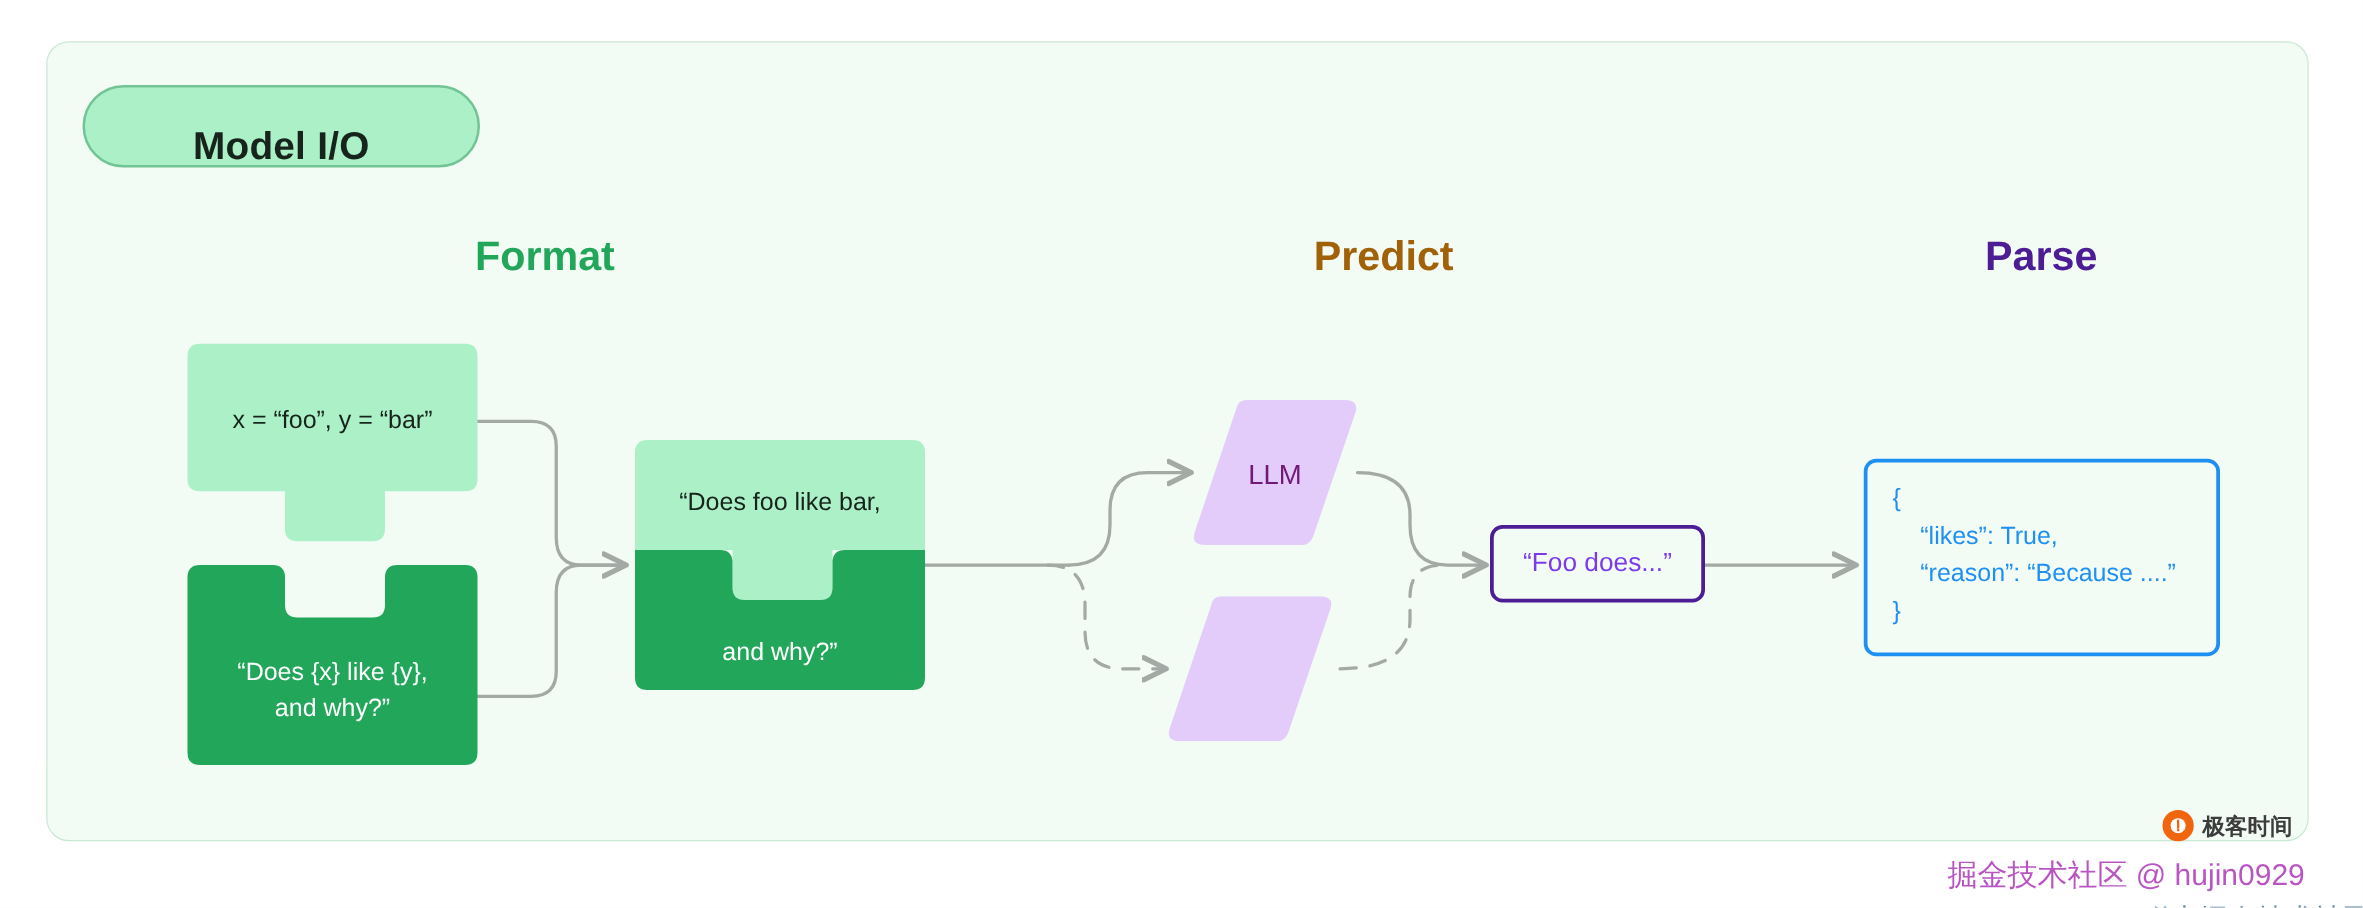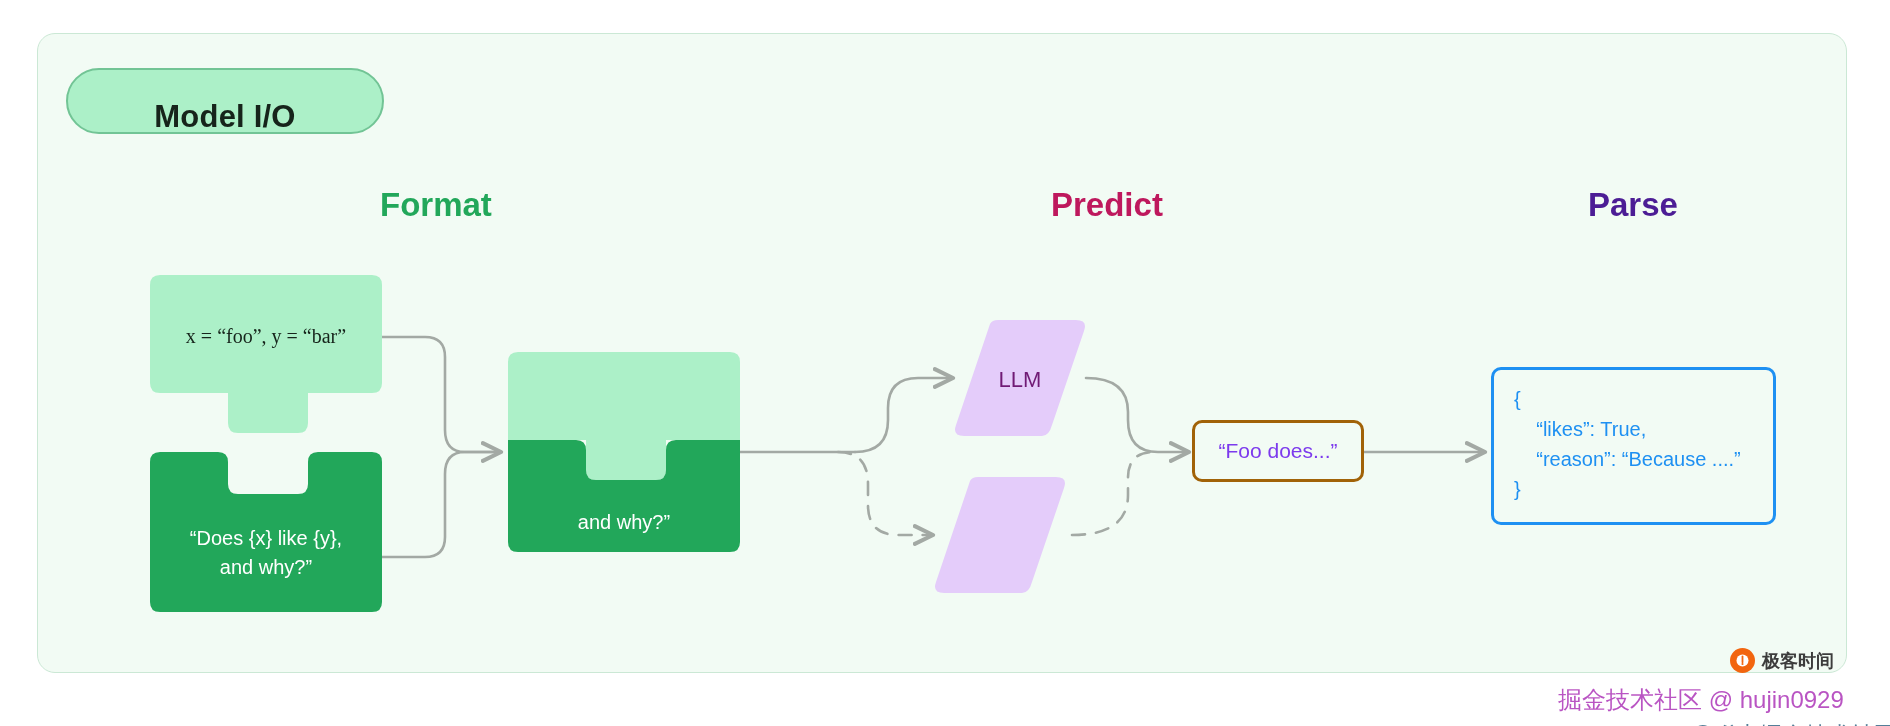--- a/index.html
+++ b/index.html
@@ -60,21 +60,21 @@
   }
 
   
   .heading {
     position: absolute;
     font-size: 33px;
     font-weight: bold;
     white-space: nowrap;
   }
   .heading.format  { left: 380px;  top: 186px; color: #22A75A; }
-  .heading.predict { left: 1051px; top: 186px; color: #be185d; }
+  .heading.predict { left: 1051px; top: 186px; color: #a16207; }
   .heading.parse   { left: 1588px; top: 186px; color: #4c1d95; }
 
   
   .puzzle-svg {
     position: absolute;
     overflow: visible;
   }
   .piece-text {
     position: absolute;
     text-align: center;
@@ -102,21 +102,21 @@
 
   
   .obox {
     position: absolute;
     box-sizing: border-box;
     background: transparent;
     display: flex;
     align-items: center;
   }
   .obox.purple {
-    border: 3px solid #a16207;
+    border: 3px solid #4c1d95;
     border-radius: 10px;
     justify-content: center;
   }
   .obox.purple .txt {
     font-size: 21px;
     color: #7C3AED;
   }
   .obox.blue {
     border: 3px solid #1E90F2;
     border-radius: 10px;
@@ -222,41 +222,42 @@
     <path d="M1072,535 Q1128,535 1128,495 L1128,478 Q1128,452 1154,452" fill="none" stroke="#A3A9A4" stroke-width="2.6" stroke-linecap="round" stroke-dasharray="13 11"></path>
 
     <path d="M1364,452 L1484,452" fill="none" stroke="#A3A9A4" stroke-width="2.6" stroke-linecap="round" marker-end="url(#arrowhead)"></path>
   </svg>
 
   <svg class="puzzle-svg" style="left:150px; top:275px; width:232px; height:165px;" viewBox="0 0 232 165">
     <path d="M10,0 H222 Q232,0 232,10 V108 Q232,118 222,118
              H158 V148 Q158,158 148,158 H88 Q78,158 78,148 V118
              H10 Q0,118 0,108 V10 Q0,0 10,0 Z" fill="#ACF0C8"></path>
   </svg>
-  <div class="piece-text light" style="left:150px; top:322px; width:232px;font-family:Liberation Serif, serif;">x = “foo”, y = “bar”</div>
+  <div class="piece-text light" style="left:150px; top:322px; width:232px;">x = “foo”, y = “bar”</div>
 
   <svg class="puzzle-svg" style="left:150px; top:452px; width:232px; height:160px;" viewBox="0 0 232 160">
     <path d="M10,0 H68 Q78,0 78,10 V32 Q78,42 88,42
              H148 Q158,42 158,32 V10 Q158,0 168,0
              H222 Q232,0 232,10 V150 Q232,160 222,160
              H10 Q0,160 0,150 V10 Q0,0 10,0 Z" fill="#22A75A"></path>
   </svg>
   <div class="piece-text dark" style="left:150px; top:524px; width:232px;">“Does {x} like {y},
 and why?”</div>
 
   <svg class="puzzle-svg" style="left:508px; top:352px; width:232px; height:200px;" viewBox="0 0 232 200">
 
     <path d="M10,0 H222 Q232,0 232,10 V88
              H158 V118 Q158,128 148,128 H88 Q78,128 78,118 V88
              H0 V10 Q0,0 10,0 Z" fill="#ACF0C8"></path>
 
     <path d="M0,88 H68 Q78,88 78,98 V118 Q78,128 88,128
              H148 Q158,128 158,118 V98 Q158,88 168,88
              H232 V190 Q232,200 222,200 H10 Q0,200 0,190 V88 Z" fill="#22A75A"></path>
   </svg>
+  <div class="piece-text light" style="left:500px; top:388px; width:248px;">“Does foo like bar,</div>
   <div class="piece-text dark" style="left:508px; top:508px; width:232px;">and why?”</div>
 
   <svg class="para" style="left:952px; top:320px; width:136px; height:116px;" viewBox="0 0 136 116">
     <path d="M38,4 Q40,0 46,0 H124 Q136,0 132,11
              L100,105 Q97,116 90,116 H12 Q0,116 4,105 Z" fill="#E4CCFA"></path>
   </svg>
   <div class="para-label" style="left:952px; top:365px; width:136px;">LLM</div>
 
   <svg class="para" style="left:932px; top:477px; width:136px; height:116px;" viewBox="0 0 136 116">
     <path d="M38,4 Q40,0 46,0 H124 Q136,0 132,11

